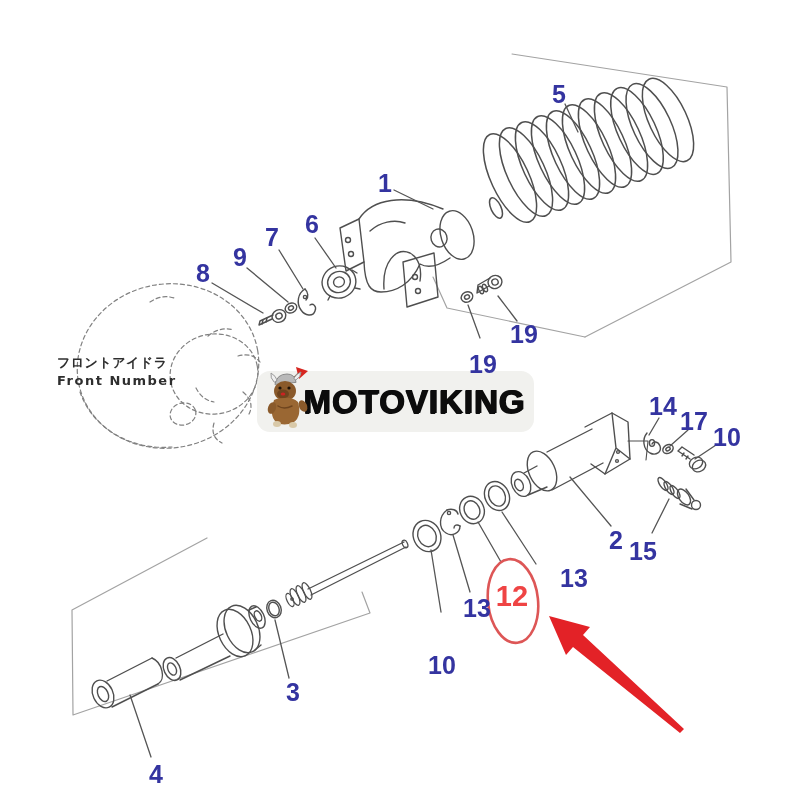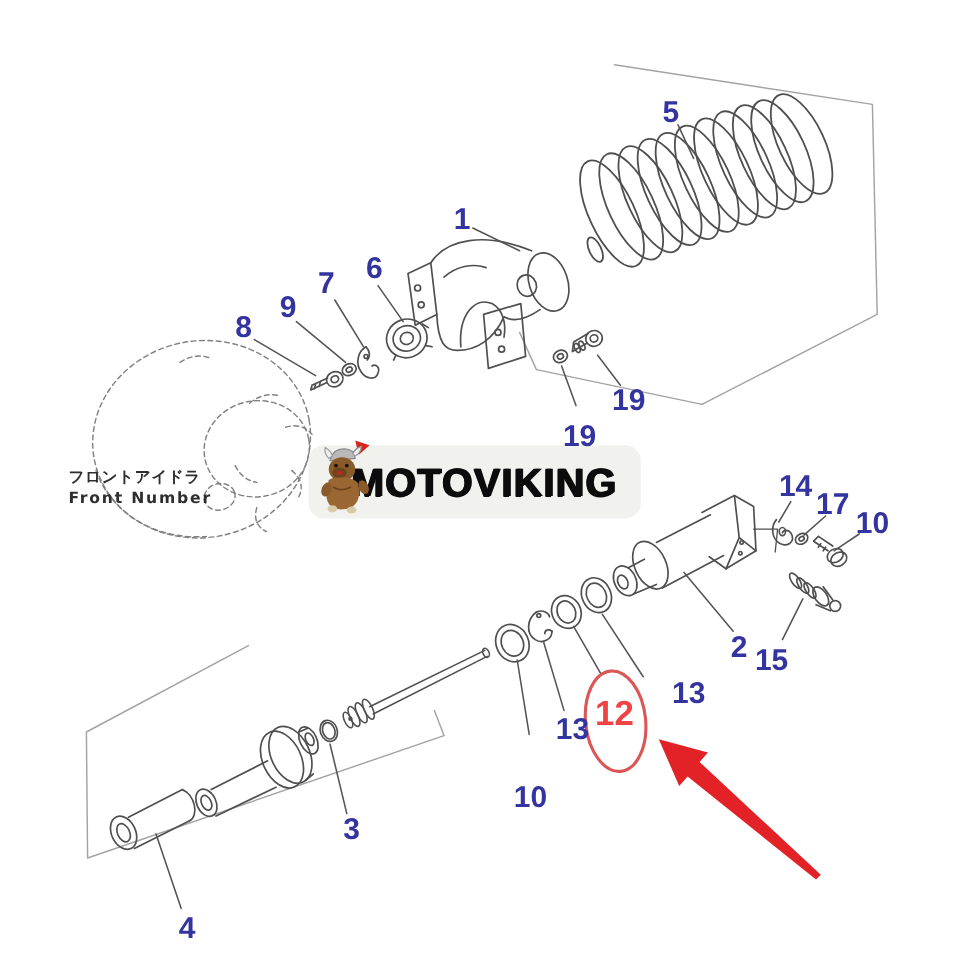--- a/index.html
+++ b/index.html
@@ -9,25 +9,25 @@
   svg{position:absolute;left:0;top:0;}
   .title{position:absolute;left:62px;top:47px;background:#3d87e0;color:#fbfdff;
          font-weight:bold;font-size:29px;line-height:37px;padding:0 9px 2px 7px;
          letter-spacing:0.2px;box-shadow:0 0 0 2px rgba(120,175,235,.35);}
   .callout{position:absolute;transform:translate(-50%,-50%);
            font-weight:bold;font-size:25px;color:#3434a0;
            font-family:"Liberation Sans",sans-serif;white-space:nowrap;}
   .callout.big{font-size:29px;color:#ef4444;}
   .jp-block{position:absolute;left:57px;top:354px;color:#2e2e2e;
             font-family:"DejaVu Sans",sans-serif;font-weight:bold;}
-  .jp-line{font-size:13px;letter-spacing:0.5px;margin-top:35px;}
+  .jp-line{font-size:13px;letter-spacing:0.5px;}
   .en-line{font-size:13px;letter-spacing:1.5px;margin-top:1px;}
   .watermark{position:absolute;left:257px;top:371px;width:277px;height:61px;
              background:#f1f1ee;border-radius:13px;display:flex;align-items:center;
-             justify-content:flex-end;padding-right:20px;box-sizing:border-box;}
+             justify-content:flex-end;padding-right:9px;box-sizing:border-box;}
   .brand{font-weight:bold;font-size:33px;color:#0c0c0c;letter-spacing:1px;
          text-shadow:1.4px 0 0 #0c0c0c, 0 0.8px 0 #0c0c0c;}
   .mascot{position:absolute;left:262px;top:364px;width:52px;height:66px;}
 </style>
 </head>
 <body>
 
 <div id="stage">
 
   <svg width="800" height="800" viewBox="0 0 800 800">

